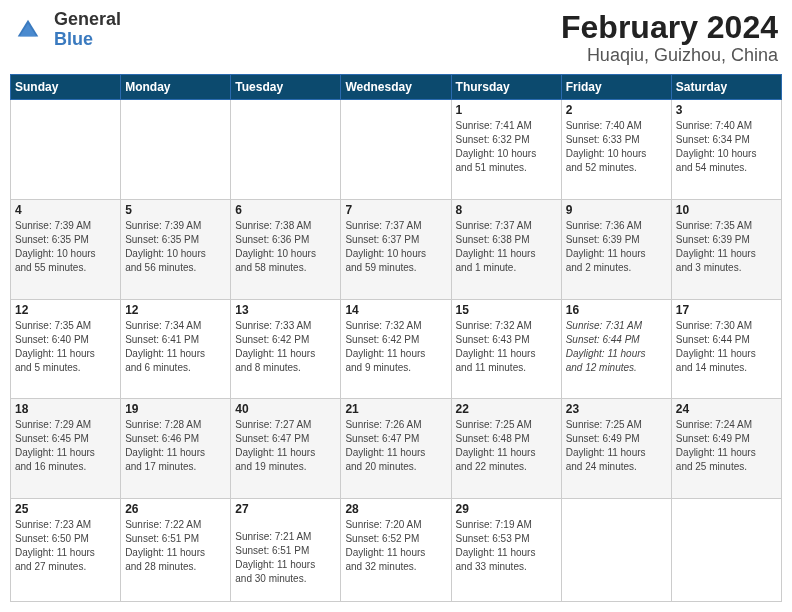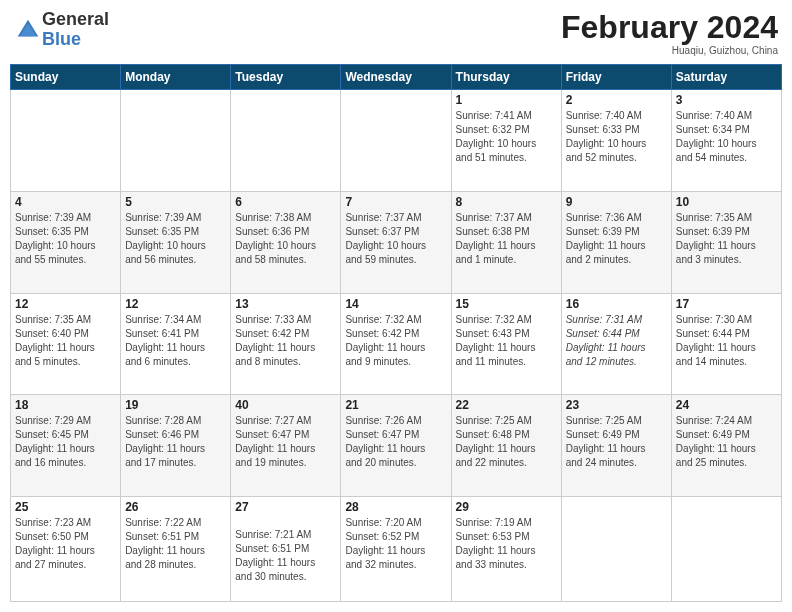--- a/index.html
+++ b/index.html
@@ -20,21 +20,21 @@
     .header {
       display: flex;
       justify-content: space-between;
       align-items: flex-start;
       margin-bottom: 8px;
       padding: 0 4px;
     }
     .logo {
       display: flex;
       align-items: center;
-      gap: 0;
+      gap: 12px;
     }
     .logo-text {
       font-size: 18px;
       font-weight: bold;
       line-height: 1.1;
     }
     .logo-general { color: #333; }
     .logo-blue { color: #3a7abf; }
     .logo-icon {
       width: 28px;
@@ -43,21 +43,21 @@
     .title-block {
       text-align: right;
     }
     .month-title {
       font-size: 32px;
       font-weight: bold;
       color: #222;
       line-height: 1.1;
     }
     .location {
-      font-size: 10px;
+      font-size: 18px;
       color: #555;
     }
     .calendar {
       flex: 1;
       border: 1px solid #ccc;
       border-collapse: collapse;
       width: 100%;
       table-layout: fixed;
     }
     .calendar thead tr th {

